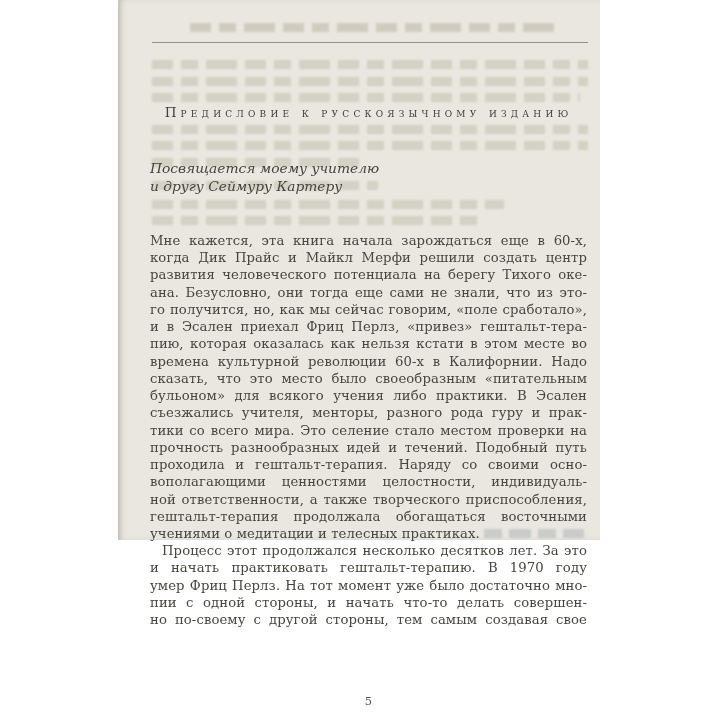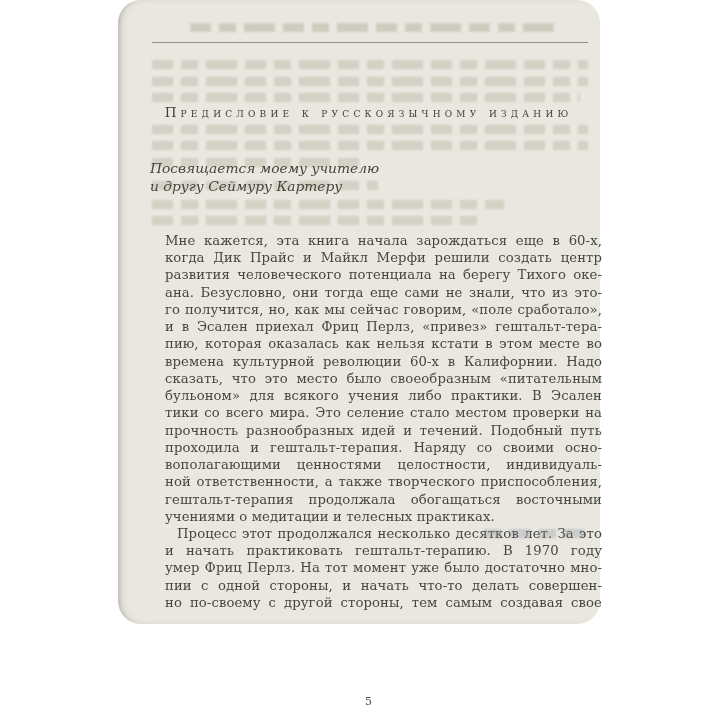--- a/index.html
+++ b/index.html
@@ -2,27 +2,26 @@
 <html><head>
 <meta charset="utf-8">
 <style>
   html,body { margin:0; padding:0; }
   .photo {
     position:relative; width:720px; height:720px;
     background:#ffffff; overflow:hidden;
     font-family:"DejaVu Serif","Liberation Serif",serif;
   }
   .page {
-    position:absolute; left:118px; top:0; width:482px; height:624px;
+    position:absolute; left:118px; top:0; width:482px; height:540px;
     background:
       linear-gradient(180deg, rgba(150,145,128,0.10) 0%, rgba(150,145,128,0.03) 20%, rgba(255,255,248,0.10) 75%, rgba(255,255,248,0.16) 100%),
       linear-gradient(97deg, #e5e3db 0%, #e9e7e0 52%, #ecead f 0, #edebe1 70%, #f4f2e6 86%, #fbf9ee 96%, #fdfbf1 100%);
     background-color:#e9e7e0;
     box-shadow: inset 5px 0 7px -4px rgba(110,104,88,0.5);
-    border-radius: 23px;
   }
   .rule {
     position:absolute; left:34px; top:42px; width:436px; height:1px;
     background:#918f86;
   }
   .heading {
     position:absolute; left:32px; top:104px; width:437px;
     text-align:center;
     font-variant:small-caps;
     font-size:13.5px; letter-spacing:4.2px;
@@ -30,21 +29,20 @@
   }
   .dedication {
     position:absolute; left:32px; top:160px; width:332px;
     text-align:left; font-style:italic;
     font-size:13.8px; line-height:17.5px; color:#45433d;
   }
   .body {
     position:absolute; left:32px; top:232px; width:437px;
     font-size:13.2px; line-height:17.24px; color:#47453f;
     letter-spacing:0.1px;
-    margin-left:15px;
   }
   .bl { text-align:justify; text-align-last:justify; }
   .bl.end { text-align-last:left; }
   .bl.ind { text-indent:12px; }
   .folio {
     position:absolute; left:32px; top:694px; width:437px;
     text-align:center; font-size:11.5px; color:#55524b;
   }
   
   .g {
@@ -103,20 +101,21 @@
         <div class="bl">Мне кажется, эта книга начала зарождаться еще в 60-х,</div>
         <div class="bl">когда Дик Прайс и Майкл Мерфи решили создать центр</div>
         <div class="bl">развития человеческого потенциала на берегу Тихого оке-</div>
         <div class="bl">ана. Безусловно, они тогда еще сами не знали, что из это-</div>
         <div class="bl">го получится, но, как мы сейчас говорим, «поле сработало»,</div>
         <div class="bl">и в Эсален приехал Фриц Перлз, «привез» гештальт-тера-</div>
         <div class="bl">пию, которая оказалась как нельзя кстати в этом месте во</div>
         <div class="bl">времена культурной революции 60-х в Калифорнии. Надо</div>
         <div class="bl">сказать, что это место было своеобразным «питательным</div>
         <div class="bl">бульоном» для всякого учения либо практики. В Эсален</div>
+        <div class="bl">съезжались учителя, менторы, разного рода гуру и прак-</div>
         <div class="bl">тики со всего мира. Это селение стало местом проверки на</div>
         <div class="bl">прочность разнообразных идей и течений. Подобный путь</div>
         <div class="bl">проходила и гештальт-терапия. Наряду со своими осно-</div>
         <div class="bl">вополагающими ценностями целостности, индивидуаль-</div>
         <div class="bl">ной ответственности, а также творческого приспособления,</div>
         <div class="bl">гештальт-терапия продолжала обогащаться восточными</div>
         <div class="bl end">учениями о медитации и телесных практиках.</div>
       </div>
       <div>
         <div class="bl ind">Процесс этот продолжался несколько десятков лет. За это</div>

